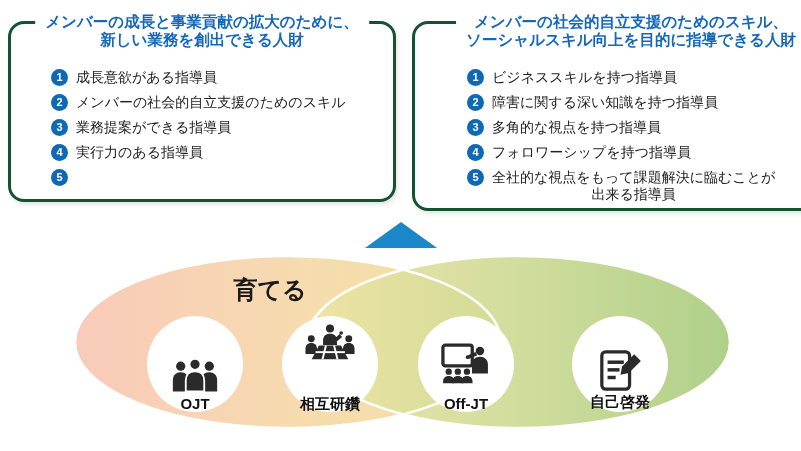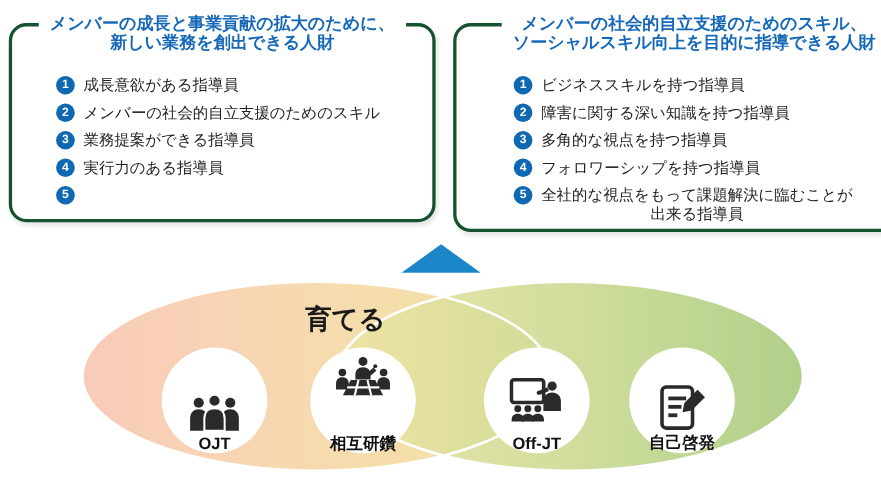--- a/index.html
+++ b/index.html
@@ -33,30 +33,30 @@
     position:absolute;left:365px;top:222px;width:0;height:0;
     border-left:36px solid transparent;border-right:36px solid transparent;
     border-bottom:26px solid #1C87C8;
   }
   
   .venn-svg{position:absolute;left:0;top:0;pointer-events:none;}
   .venn-label{
     position:absolute;top:274px;transform:translateX(-50%);
     font-size:24px;font-weight:bold;color:#1A1A1A;white-space:nowrap;
   }
-  .venn-label.develop{left:270px;margin-left:44px;}
+  .venn-label.develop{left:270px;}
   .venn-label.learn{left:544px;}
   .method-circle{
     position:absolute;top:316px;width:96px;height:96px;border-radius:50%;
     background:#fff;display:flex;flex-direction:column;align-items:center;
     justify-content:flex-end;gap:3px;box-sizing:border-box;padding-top:4px;
   }
   .method-circle .icon{height:44px;display:flex;align-items:flex-end;justify-content:center;}
   .method-label{font-size:15px;font-weight:bold;color:#111;white-space:nowrap;line-height:16px;}
-  .mc-0{left:147px;} .mc-1{left:282px;gap:33px;} .mc-2{left:440px;gap:12px;} .mc-3{left:572px;font-family:Liberation Mono, monospace;}
+  .mc-0{left:147px;} .mc-1{left:282px;gap:33px;} .mc-2{left:418px;gap:12px;} .mc-3{left:572px;font-family:Liberation Mono, monospace;}
   .ic{fill:#2A2A2A;}
 </style>
 </head>
 <body>
 
 <div class="stage">
 
   <svg class="venn-svg" width="801" height="451" viewBox="0 0 801 451">
     <defs>
       <linearGradient id="gradL" x1="0" y1="0" x2="1" y2="0">

